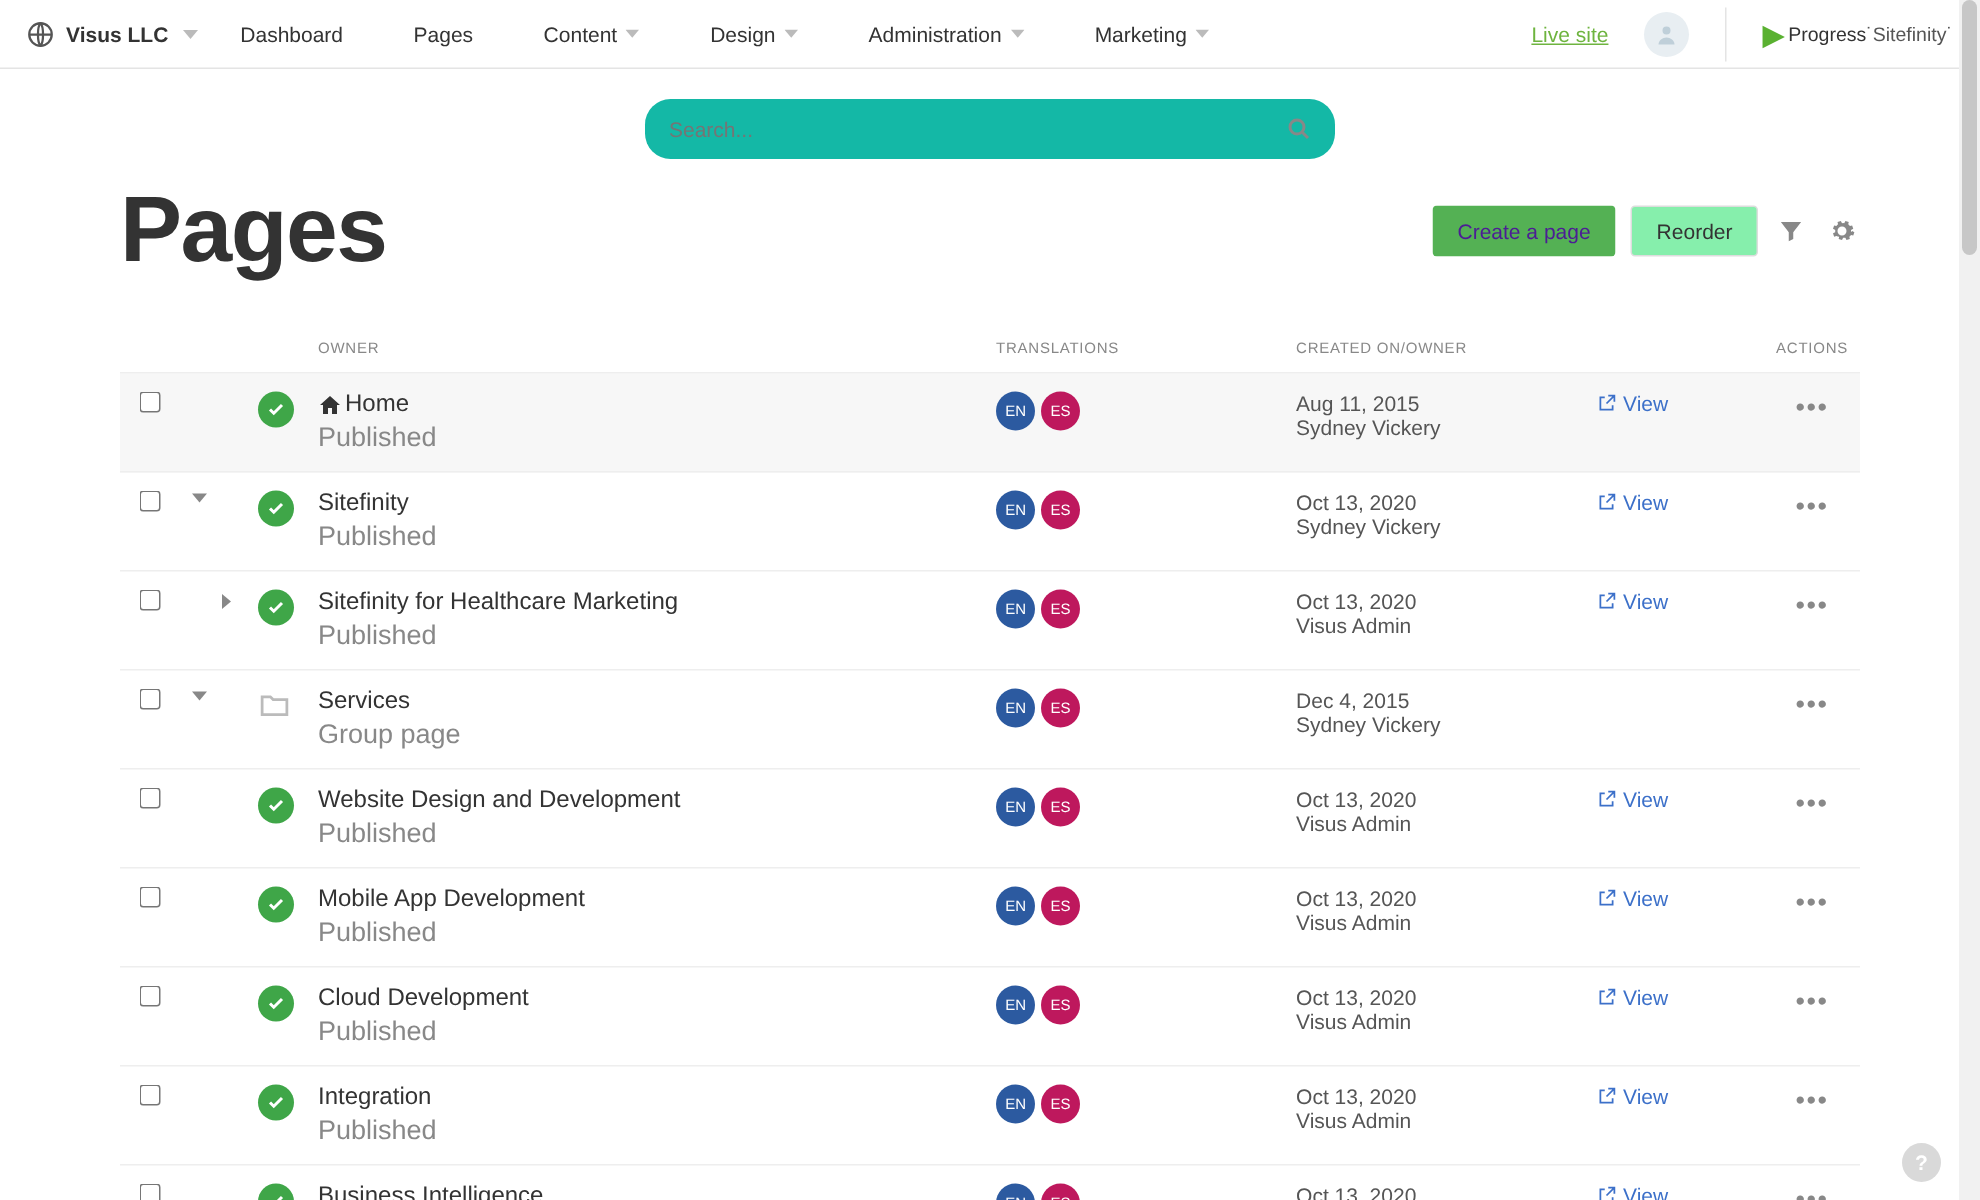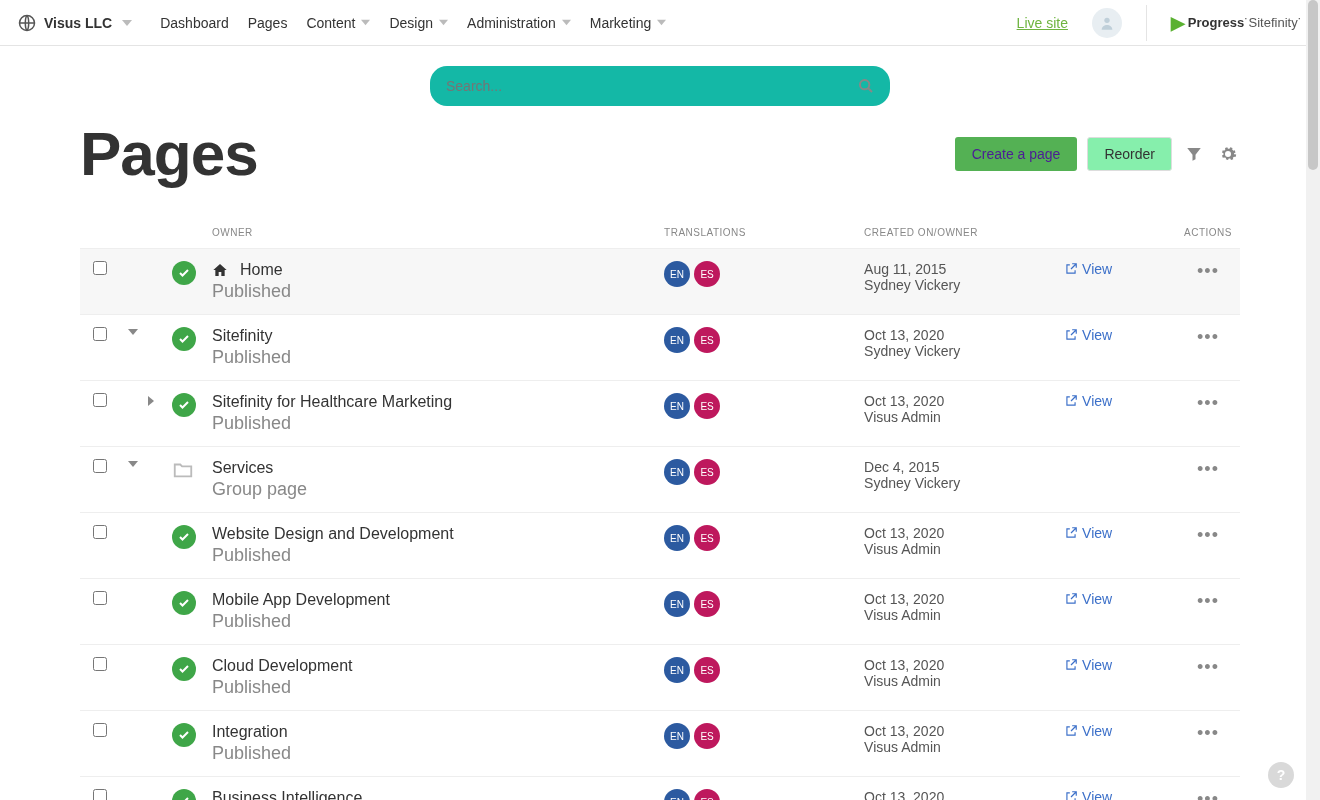--- a/index.html
+++ b/index.html
@@ -2,30 +2,30 @@
 <html><head>
 <meta charset="utf-8">
 <style>
   *{box-sizing:border-box;margin:0;padding:0}
   body{font-family:Arial,Helvetica,sans-serif;font-size:14px;color:#333;background:#fff}
   
   .topbar{display:flex;align-items:center;height:46px;border-bottom:1px solid #e4e4e4;padding:0 18px}
   .brand{display:flex;align-items:center;gap:8px;font-weight:700;color:#333;margin-right:28px}
   .brand .globe{width:18px;height:18px;color:#555}
   .brand .chev{width:10px;height:10px;color:#bbb;margin-left:2px}
-  .mainnav{display:flex;gap:19px;flex:1}
+  .mainnav{display:flex;gap:47px;flex:1}
   .mainnav a{color:#333;text-decoration:none;display:flex;align-items:center;gap:6px;cursor:pointer}
   .mainnav .chev{width:9px;height:9px;color:#bbb}
   .toprt{display:flex;align-items:center;gap:24px}
   .livesite{color:#6eb43f;text-decoration:underline;cursor:pointer}
   .avatar{width:30px;height:30px;border-radius:50%;background:#e8eef2;display:flex;align-items:center;justify-content:center;color:#bfcfd9}
   .vsep{width:1px;height:36px;background:#e4e4e4}
   .logo{display:flex;align-items:center;gap:3px;font-size:13px;color:#555}
   .logo .mark{color:#5ab131;font-weight:700;font-size:18px}
-  .logo b{font-weight:700;color:#333}
+  .logo b{font-weight:400;color:#333}
   
   .page{max-width:1260px;margin:0 auto;padding:20px 50px 0 50px}
   .searchwrap{display:flex;justify-content:center;margin-bottom:12px}
   .searchbox{width:460px;height:40px;border-radius:17px;background:#14b8a6;display:flex;align-items:center;padding:0 16px;color:#999}
   .searchbox input{border:none;background:transparent;outline:none;flex:1;font-size:14px;color:#333}
   .hdrline{display:flex;align-items:center;justify-content:space-between;margin-top:4px;margin-bottom:28px}
   .title{font-family:"Arial Narrow","Segoe UI",sans-serif;font-weight:900;font-size:62px;color:#333;letter-spacing:-1px}
   .actions{display:flex;align-items:center;gap:10px}
   .btn{height:34px;display:inline-flex;align-items:center;padding:0 16px;border-radius:3px;font-size:14px;cursor:pointer;border:1px solid transparent}
   .btn-green{background:#54b154;color:#4c1d95}
@@ -35,21 +35,21 @@
   .tbl{width:100%;border-collapse:collapse}
   .tbl th{font-size:10px;color:#888;font-weight:400;text-align:left;letter-spacing:.5px;padding:10px 8px;border-bottom:1px solid #eee}
   .tbl td{padding:12px 8px;border-bottom:1px solid #eee;vertical-align:top}
   .tbl tr.rowsel td{background:#f7f7f7}
   .chkcell{width:40px;text-align:center;vertical-align:middle}
   .expcell{width:24px;vertical-align:middle;color:#888}
   .stscell{width:40px;vertical-align:middle}
   .status{width:24px;height:24px;border-radius:50%;display:inline-flex;align-items:center;justify-content:center;color:#fff}
   .status.pub{background:#3fa648}
   .folder{color:#bbb}
-  .pgname{font-size:16px;color:#333;display:flex;align-items:center;gap:12px}
+  .pgname{font-size:16px;color:#333;display:flex;align-items:center;gap:2px}
   .pgsub{font-size:18px;color:#888;margin-top:2px}
   .langcell{width:200px}
   .lang{display:inline-flex;width:26px;height:26px;border-radius:50%;align-items:center;justify-content:center;font-size:10px;color:#fff;margin-right:4px}
   .lang.en{background:#2c5aa0}
   .lang.es{background:#be185d}
   .datecell{width:200px;color:#555}
   .datecell .own{color:#555}
   .viewcell{width:120px}
   .viewlnk{color:#3c70c9;text-decoration:none;display:inline-flex;align-items:center;gap:4px;cursor:pointer}
   .more{width:40px;color:#888;text-align:center;vertical-align:middle;cursor:pointer;font-size:18px;letter-spacing:1px}

